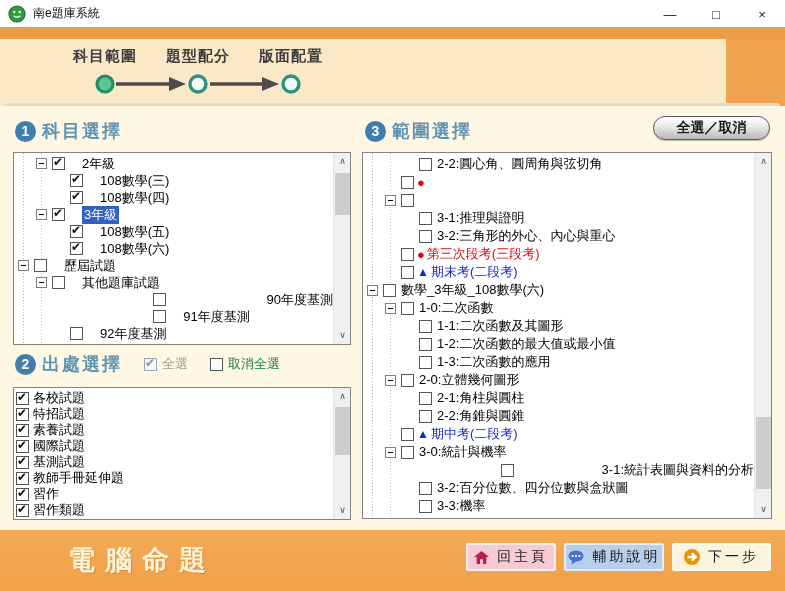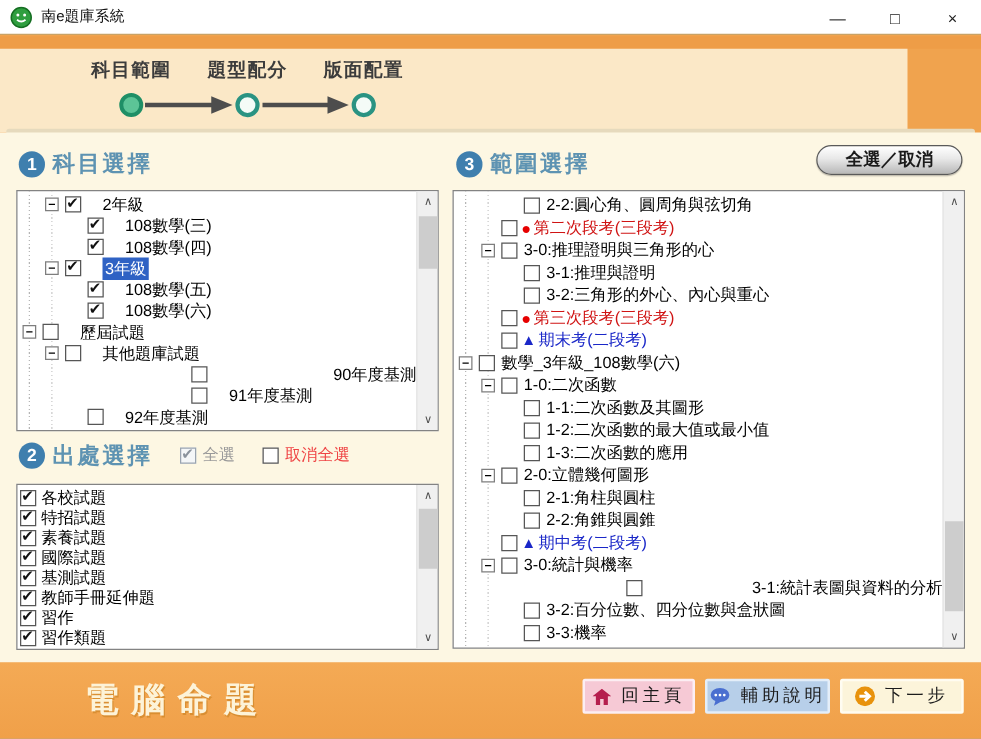--- a/index.html
+++ b/index.html
@@ -75,21 +75,21 @@
   .sb-arrow { position:absolute; left:0; width:17px; height:17px; text-align:center; line-height:17px;
               font-size:9px; color:#4e4e4e; }
   .sb-up { top:0; } .sb-down { bottom:0; }
   .sb-thumb { position:absolute; left:1px; width:15px; background:#cdcdcd; }
 
   
   .hdr-check { display:flex; align-items:center; margin-left:22px; }
   .hdr-check .cbox { margin-right:5px; }
   .hdr-check .cbox.disabled { border-color:#9aa4b0; background:#f4f6f8; }
   .hdr-check .cbox.disabled::after { color:#8a929c; }
-  .hdr-check-label { font-size:13px; color:#ef4444; }
+  .hdr-check-label { font-size:13px; color:#15803d; }
   .hdr-check-label.dim { color:#9a9a9a; }
 
   
   .pill-btn { position:absolute; left:653px; top:10px; width:117px; height:24px; border-radius:12px;
               border:1px solid #5a5a5a; background:linear-gradient(#ffffff,#e8e8e8 45%,#b8b8b8);
               display:flex; align-items:center; justify-content:center; font-size:14px; font-weight:bold;
               color:#1a1a1a; cursor:default; box-shadow:0 1px 1px rgba(0,0,0,0.25); }
 
   
   .footer { position:absolute; left:0; top:530px; width:785px; height:61px;
@@ -276,26 +276,24 @@
       <div class="box-inner tree-right">
           <div class="trow" style="padding-left: 40px;">
             <span class="exp-spacer"></span>
             <span class="cbox"></span>
             <span class="tlabel">2-2:圓心角、圓周角與弦切角</span>
           </div>
           <div class="trow" style="padding-left: 22px;">
             <span class="exp-spacer"></span>
             <span class="cbox"></span>
             <span class="marker m-red">●</span>
-            <span class="tlabel c-red">第二次段考(三段考)</span>
-          </div>
-          <div class="trow" style="padding-left: 22px;">
-            <span class="expander"></span>
-            <span class="cbox"></span>
-            <span class="tlabel">3-0:推理證明與三角形的心</span>
+          </div>
+          <div class="trow" style="padding-left: 22px;">
+            <span class="expander"></span>
+            <span class="cbox"></span>
           </div>
           <div class="trow" style="padding-left: 40px;">
             <span class="exp-spacer"></span>
             <span class="cbox"></span>
             <span class="tlabel">3-1:推理與證明</span>
           </div>
           <div class="trow" style="padding-left: 40px;">
             <span class="exp-spacer"></span>
             <span class="cbox"></span>
             <span class="tlabel">3-2:三角形的外心、內心與重心</span>

